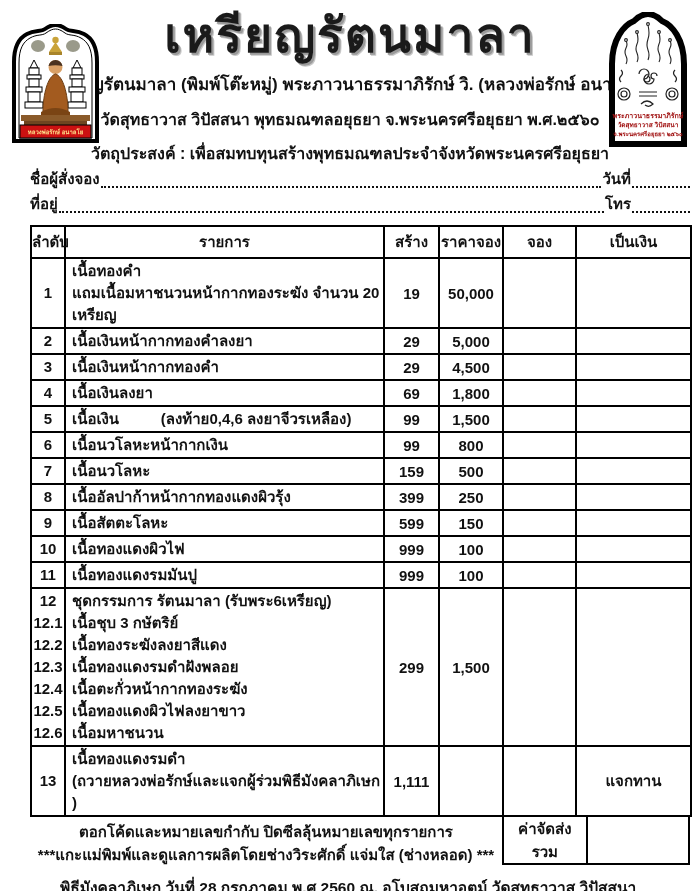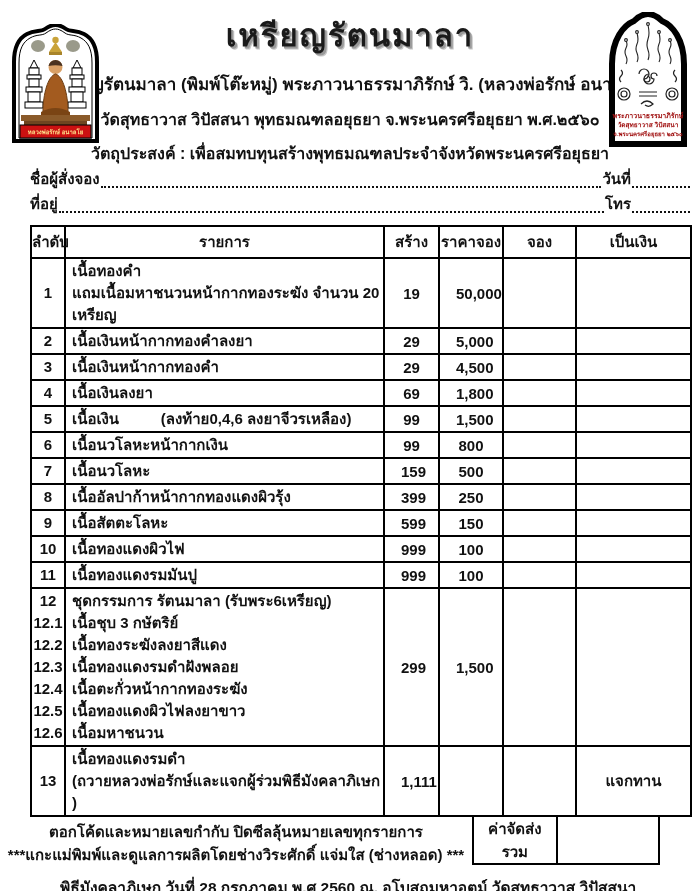--- a/index.html
+++ b/index.html
@@ -5,21 +5,21 @@
   * { margin:0; padding:0; box-sizing:border-box; }
   html,body { width:700px; height:891px; background:#fff; overflow:hidden; }
   body { font-family:"Liberation Sans","DejaVu Sans",sans-serif; color:#111; position:relative; }
 
   
   .header { position:relative; height:156px; }
   .monk-img { position:absolute; left:8px; top:24px; width:95px; height:120px; }
   .yantra-img { position:absolute; right:5px; top:12px; width:94px; height:136px; }
   .header-center { text-align:center; padding-top:10px; }
   .doc-title {
-    font-size:31px; font-weight:bold; letter-spacing:2px; color:#1a1a1a;
+    font-size:48px; font-weight:bold; letter-spacing:2px; color:#1a1a1a;
     text-shadow:2px 2px 0 #9a9a9a, 3px 3px 0 #c8c8c8;
     line-height:52px;
   }
   .hline { font-weight:bold; white-space:nowrap; }
   .hline1 { font-size:17px; margin-top:8px; }
   .hline2 { font-size:16px; margin-top:10px; }
   .hline3 { font-size:16px; margin-top:9px; }
 
   
   .form-block { margin:10px 10px 0 30px; }
@@ -27,25 +27,25 @@
   .form-line .lbl { white-space:nowrap; padding-bottom:0; }
   .dotfill { flex:1 1 auto; border-bottom:2px dotted #111; height:1px; margin:0 1px 3px 1px; }
   .dotshort { flex:0 0 58px; border-bottom:2px dotted #111; height:1px; margin:0 0 3px 1px; }
 
   
   table.order { border-collapse:collapse; table-layout:fixed; width:660px; margin:9px 0 0 30px; }
   table.order th, table.order td { border:2px solid #000; font-weight:bold; font-size:15px; vertical-align:middle; }
   table.order th { height:32px; text-align:center; }
   td.c-no { text-align:center; padding:1px 0; }
   td.c-name { text-align:left; padding:1px 2px 1px 6px; }
-  td.c-made, td.c-price, td.c-reserve, td.c-amount { text-align:center; padding:1px 16px; }
+  td.c-made, td.c-price, td.c-reserve, td.c-amount { text-align:center; padding:1px 8px; }
   .cell-line { line-height:22px; white-space:pre-wrap; }
 
   
-  .footer-row { display:flex; width:660px; }
+  .footer-row { display:flex; margin-left:30px; width:660px; }
   .footer-notes { width:472px; padding-top:3px; }
   .footer-notes div { text-align:center; font-size:15px; font-weight:bold; line-height:23px; }
   .footer-box { width:188px; border:0; margin-top:-2px; }
   .fb-row { display:flex; }
   .fb-label { width:96px; border:2px solid #000; border-bottom:none; text-align:center; font-size:15px; font-weight:bold; line-height:23px; }
   .fb-value { width:115px; border:2px solid #000; border-left:none; border-bottom:none; }
   .fb-row:last-child .fb-label, .fb-row:last-child .fb-value { border-bottom:2px solid #000; }
   .fb-row + .fb-row .fb-label, .fb-row + .fb-row .fb-value { border-top:none; }
 
   

